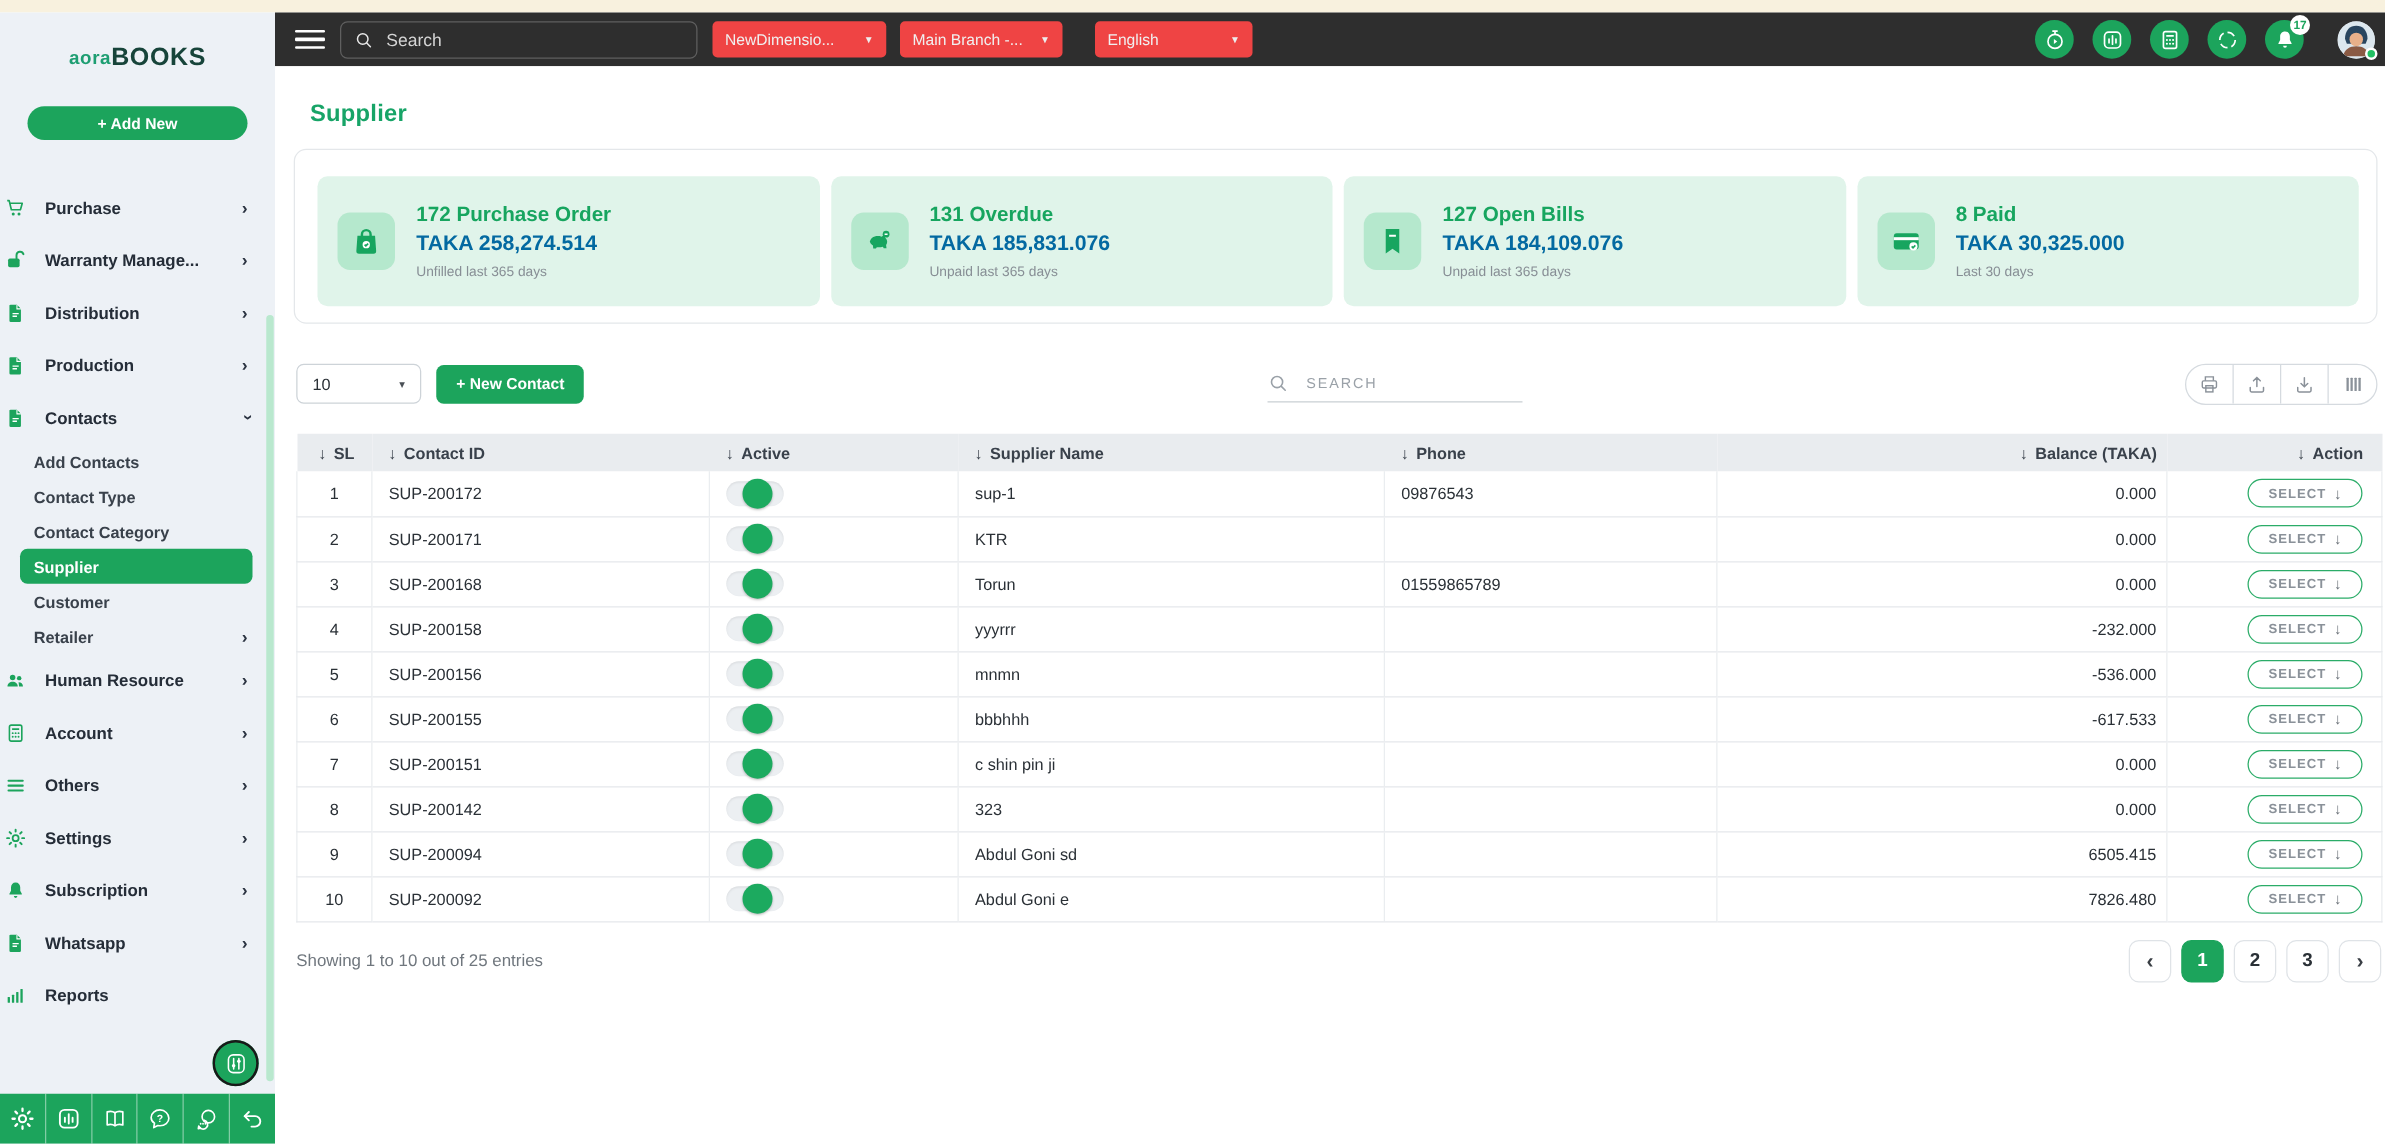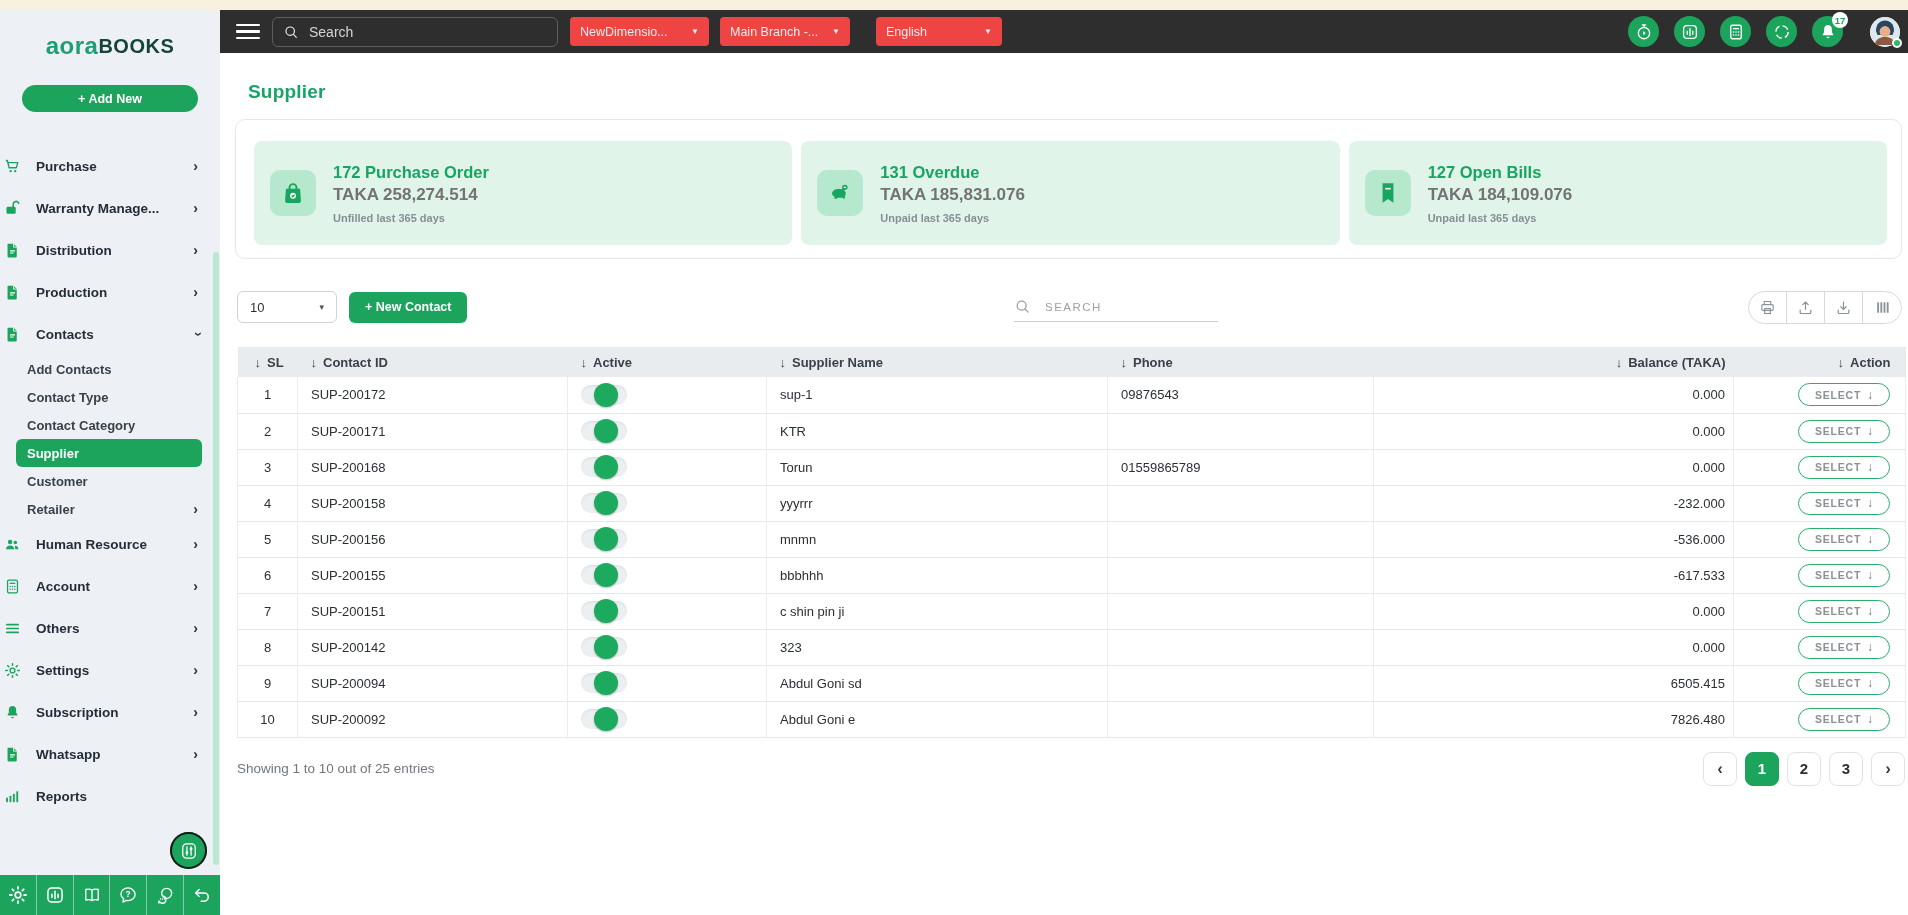--- a/index.html
+++ b/index.html
@@ -10,21 +10,21 @@
   *{margin:0;padding:0;box-sizing:border-box;font-family:"Liberation Sans",sans-serif;}
   html,body{width:1908px;height:915px;overflow:hidden;background:#fff;position:relative;}
   button{background:none;border:none;cursor:pointer;font-family:inherit;}
   svg{display:block;}
 
   .top-strip{position:absolute;left:0;top:0;width:1908px;height:10px;background:var(--strip);}
 
   
   .sidebar{position:absolute;left:0;top:10px;width:220px;height:905px;background:var(--side-bg);padding-top:24px;}
   .logo{height:24px;display:flex;align-items:center;justify-content:center;letter-spacing:.5px;}
-  .logo-a{color:#1E9E72;font-size:24px;font-weight:700;}
+  .logo-a{color:#1E9E72;font-size:15px;font-weight:700;}
   .logo-b{color:#17443A;font-size:20px;font-weight:700;}
   .add-new{display:block;margin:27px auto 0;width:176px;height:27px;border-radius:14px;background:var(--green);color:#fff;font-size:12.5px;font-weight:700;}
   .nav{margin-top:33px;}
   .nav-item{display:flex;align-items:center;padding-left:4px;cursor:pointer;}
   .nav-item.main{height:42px;}
   .nav-ico{width:17px;height:17px;color:var(--green);margin-right:15px;flex:none;}
   .nav-label{font-size:13.5px;font-weight:700;color:#252D38;white-space:nowrap;}
   .nav-chev{margin-left:auto;padding-right:22px;font-size:14px;font-weight:700;color:#2A3240;line-height:1;}
   .nav-item.open .nav-chev{transform:rotate(90deg);padding-right:0;margin-right:18px;}
   .nav-item.sub{height:28px;padding-left:27px;}
@@ -70,22 +70,22 @@
 
   
   .content{position:absolute;left:220px;top:53px;width:1688px;height:862px;background:#fff;}
   .page-title{margin:28px 0 0 28px;font-size:19px;font-weight:700;color:var(--green-dark);letter-spacing:.2px;}
   .cards{margin:16px 6px 0 15px;border:1px solid #E4E7EA;border-radius:10px;padding:21px 14px 13px 18px;display:flex;gap:9px;}
   .card{flex:1;background:var(--panel);border-radius:8px;min-height:104px;display:flex;align-items:center;padding:0 16px;}
   .card-ico{width:46px;height:46px;border-radius:10px;background:var(--icon-sq);display:flex;align-items:center;justify-content:center;flex:none;}
   .card-ico svg{width:26px;height:26px;color:#17A55F;}
   .card-txt{margin-left:17px;}
   .card-title{color:#17A55F;font-size:16.5px;font-weight:700;line-height:22px;}
-  .card-amount{color:#737373;font-size:17px;font-weight:700;line-height:24px;}
-  .card-caption{color:#878E95;font-size:11px;line-height:16px;margin-top:3px;font-weight:bold;}
+  .card-amount{color:#0369a1;font-size:17px;font-weight:700;line-height:24px;}
+  .card-caption{color:#878E95;font-size:11px;line-height:16px;margin-top:3px;}
 
   .controls{margin:31px 6px 0 17px;height:34px;display:flex;align-items:center;position:relative;}
   .page-size{width:100px;height:32px;border:1px solid #CDD3D8;border-radius:6px;background:#fff;display:flex;align-items:center;justify-content:space-between;padding:0 12px;font-size:13px;color:#2A3036;}
   .page-size .caret2{font-size:9px;color:#4A5056;}
   .new-contact{margin-left:12px;height:31px;padding:0 16px;border-radius:6px;background:var(--green);color:#fff;font-size:12.5px;font-weight:700;}
   .tbl-search{position:absolute;left:777px;top:2px;width:204px;height:30px;border-bottom:1px solid #C9CFD4;display:flex;align-items:center;}
   .tbl-search svg{width:17px;height:17px;color:#9AA1A8;flex:none;}
   .tbl-search input{flex:1;margin-left:14px;border:none;outline:none;background:transparent;font-size:11.5px;letter-spacing:1.5px;color:#6B7177;}
   .tbl-search input::placeholder{color:#9AA1A8;}
   .tools{margin-left:auto;height:33px;border:1px solid #D5DADF;border-radius:17px;display:flex;overflow:hidden;}
@@ -566,20 +566,32 @@
             <use href="#i-bill"></use>
           </svg>
         </div>
         <div class="card-txt">
           <div class="card-title">127 Open Bills</div>
           <div class="card-amount">TAKA 184,109.076</div>
           <div class="card-caption">Unpaid last 365 days</div>
         </div>
       </div>
 
+      <div class="card">
+        <div class="card-ico">
+          <svg>
+            <use href="#i-card"></use>
+          </svg>
+        </div>
+        <div class="card-txt">
+          <div class="card-title">8 Paid</div>
+          <div class="card-amount">TAKA 30,325.000</div>
+          <div class="card-caption">Last 30 days</div>
+        </div>
+      </div>
     </section>
 
   <div class="controls">
     <button class="page-size">
       <span>10</span>
       <span class="caret2">▾</span>
     </button>
     <button class="new-contact">+ New Contact</button>
     <div class="tbl-search">
       <svg>

